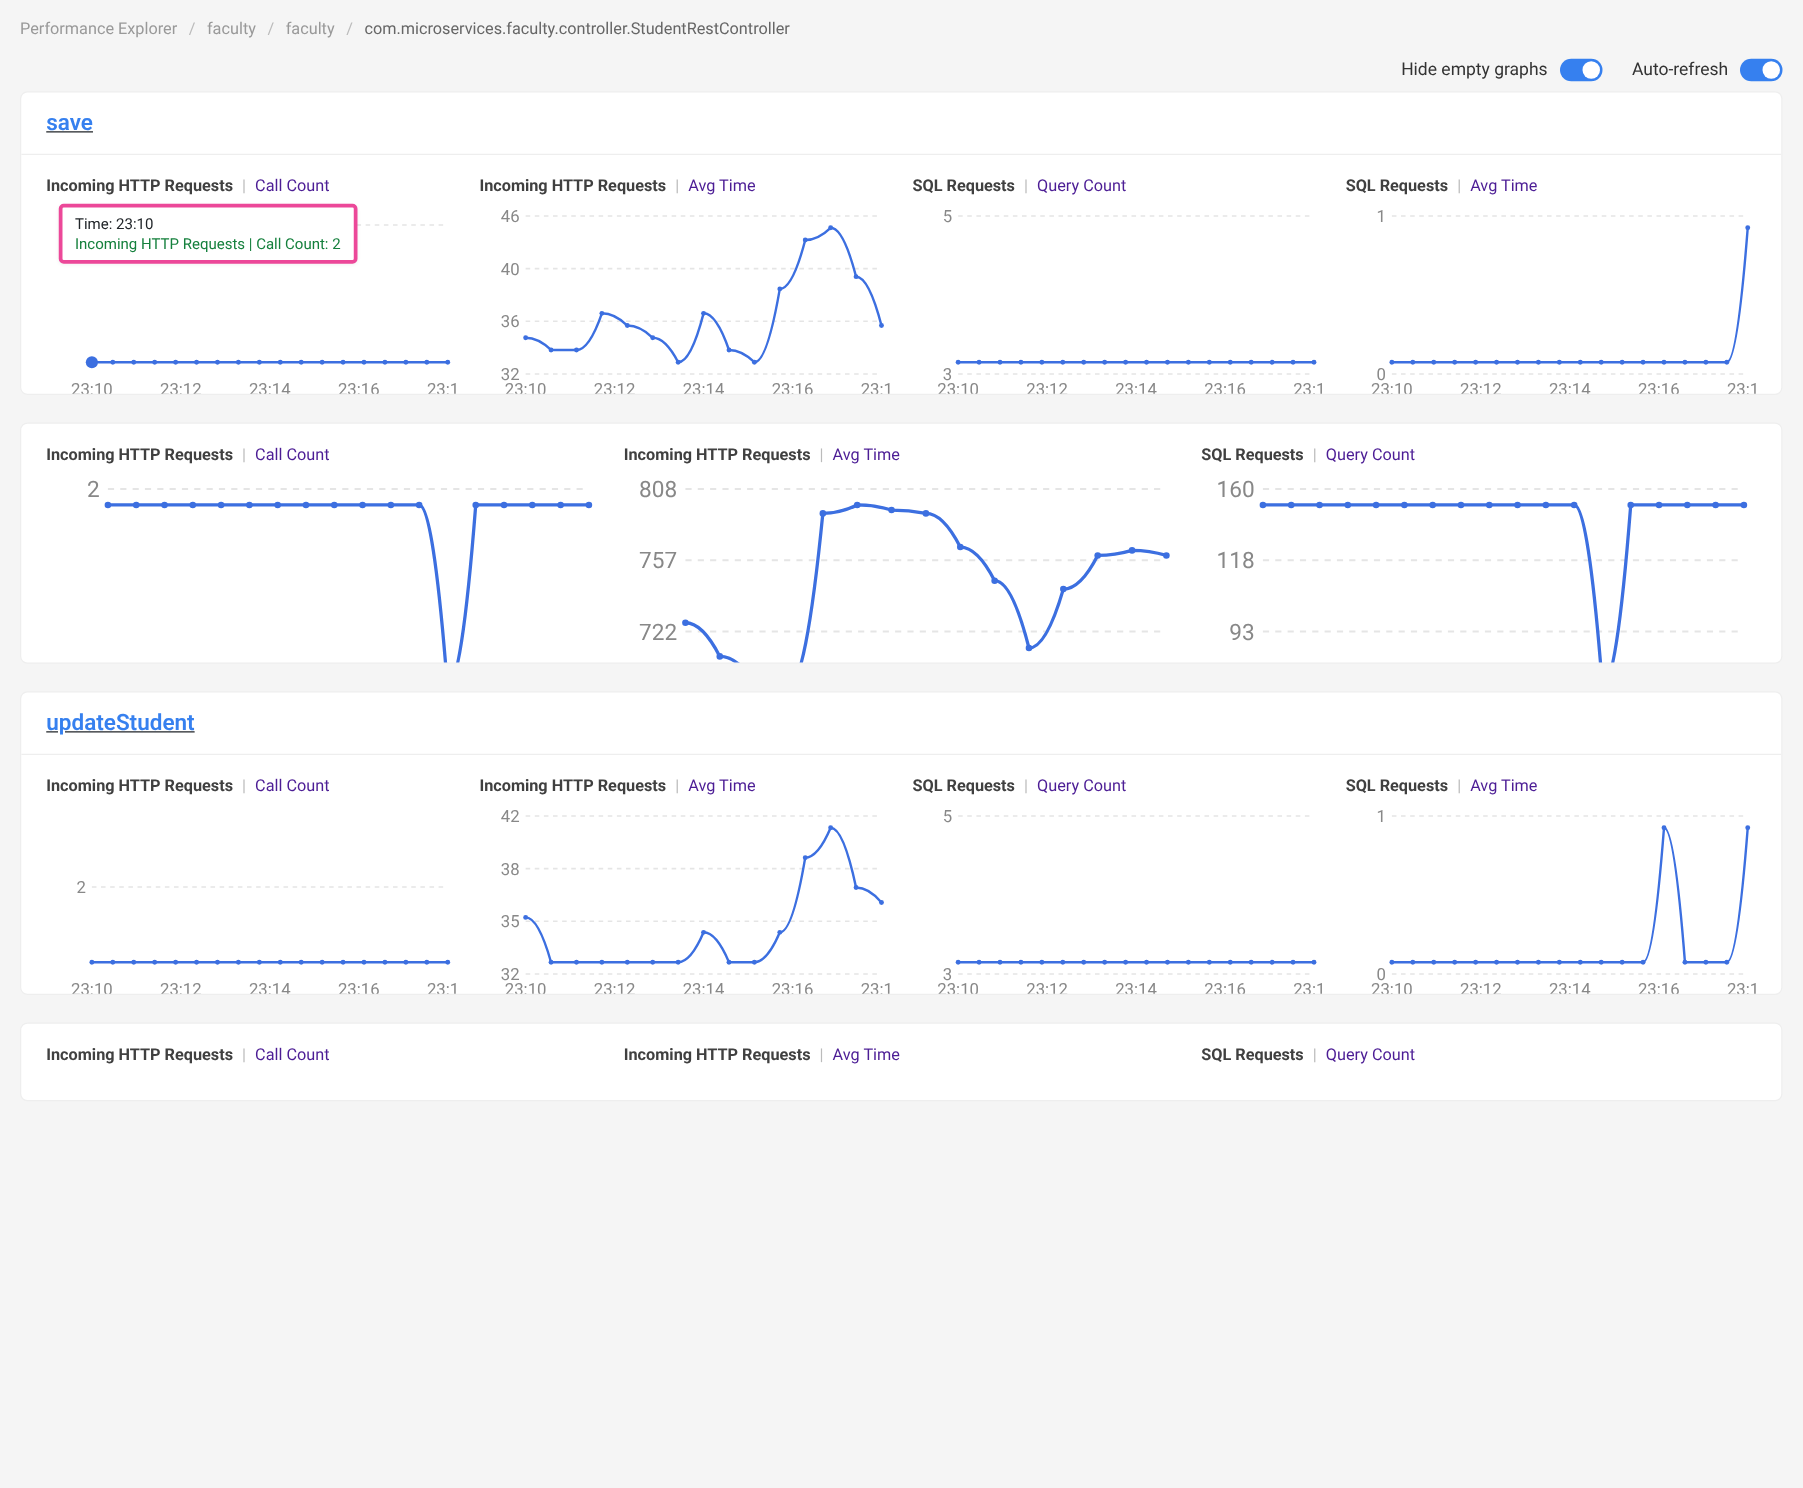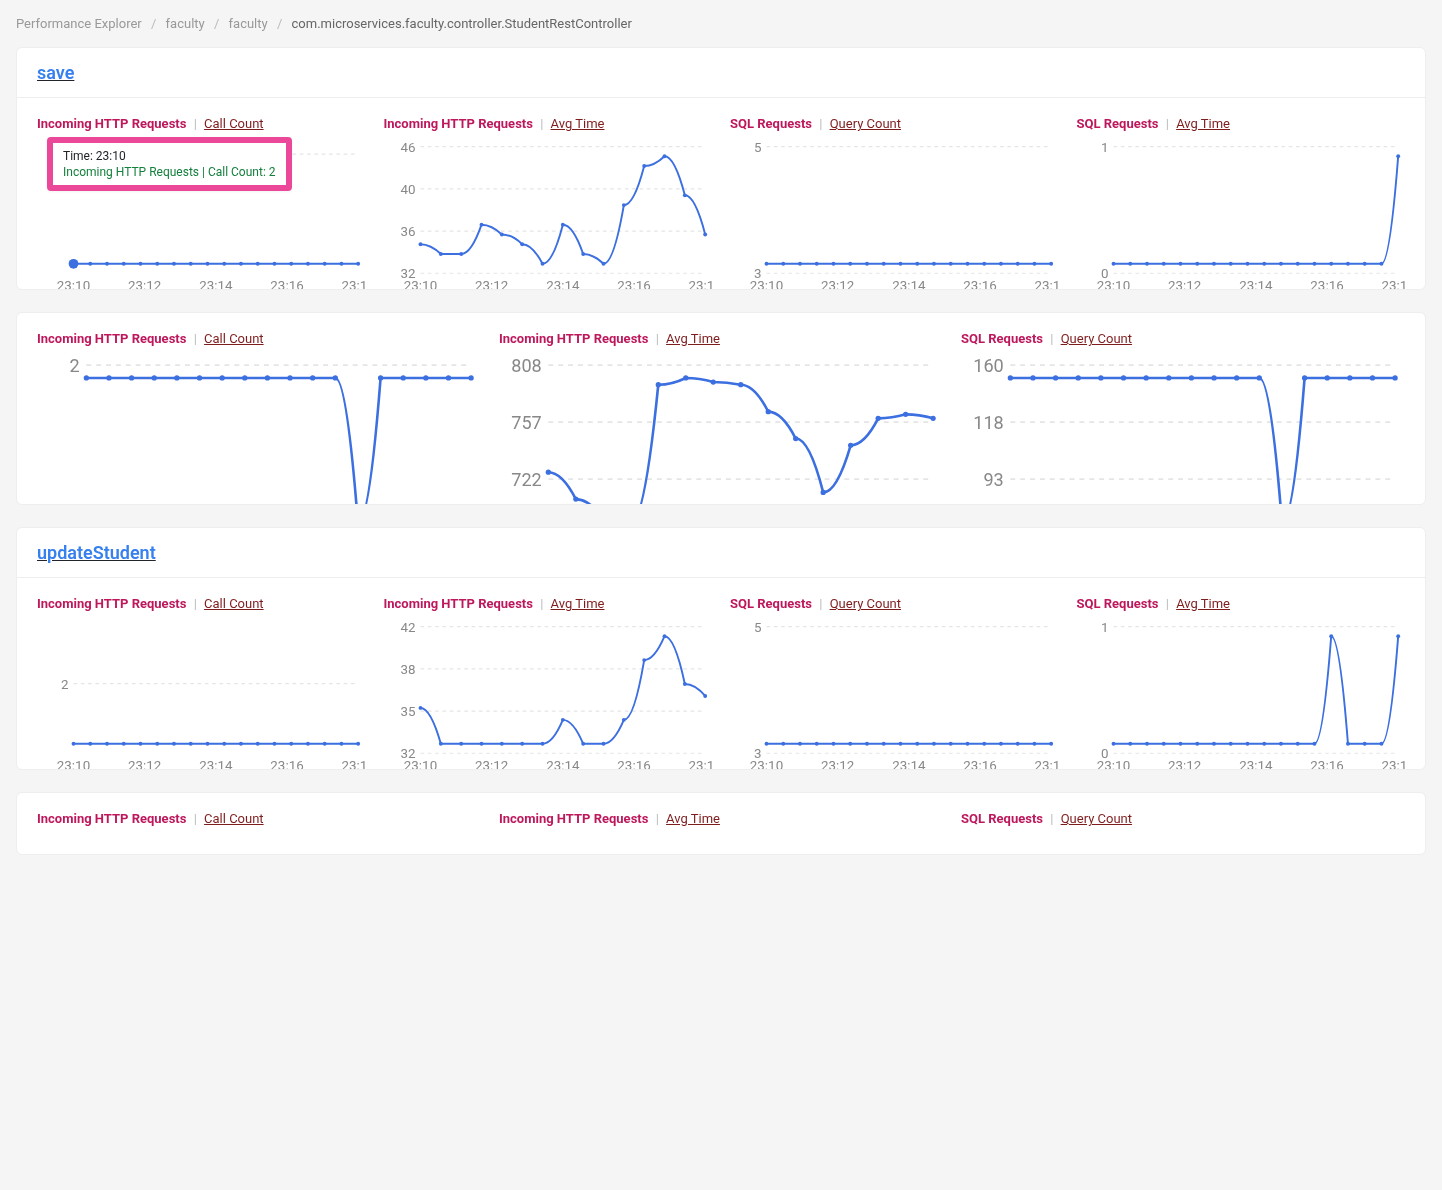--- a/index.html
+++ b/index.html
@@ -10,43 +10,53 @@
   .breadcrumb .current{color:#666;}
   .toolbar{display:flex;justify-content:flex-end;align-items:center;gap:24px;margin-bottom:8px;font-size:14px;color:#333;}
   .toggle{position:relative;width:34px;height:18px;background:#3680ef;border-radius:9px;cursor:pointer;display:inline-block;vertical-align:middle;margin-left:6px;}
   .toggle::after{content:"";position:absolute;right:2px;top:2px;width:14px;height:14px;background:#fff;border-radius:50%;}
   .section{background:#fff;border:1px solid #eee;border-radius:6px;margin-bottom:22px;overflow:hidden;}
   .section-header{padding:14px 20px;border-bottom:1px solid #eee;text-decoration:underline;}
   .section-title{color:#3680ef;font-weight:600;font-size:18px;}
   .charts-row{display:flex;padding:18px 20px 22px 20px;gap:18px;}
   .chart-cell{flex:1 1 0;min-width:0;}
   .chart-title{font-size:13px;margin-bottom:6px;white-space:nowrap;}
-  .chart-title .metric{font-weight:700;color:#be185d;}
+  .chart-title .metric{font-weight:700;color:#404040;}
   .chart-title .divider{color:#bbb;margin:0 4px;}
-  .chart-title .sub{color:#7f1d1d;text-decoration:underline;}
+  .chart-title .sub{color:#4c1d95;}
   .chart-box{position:relative;height:130px;}
   svg{display:block;}
-  .tooltip{position:absolute;left:10px;top:0;background:#fff;border:6px solid #ec4899;border-radius:4px;padding:6px 10px;font-size:12px;box-shadow:0 1px 3px rgba(0,0,0,0.05);white-space:nowrap;}
+  .tooltip{position:absolute;left:10px;top:0;background:#fff;border:3px solid #ec4899;border-radius:4px;padding:6px 10px;font-size:12px;box-shadow:0 1px 3px rgba(0,0,0,0.05);white-space:nowrap;}
   .tooltip .tt-line{color:#15803d;margin-top:2px;}
 </style>
 </head>
 <body>
 
 <div class="page">
 
   <div class="breadcrumb">
     <a href="#">Performance Explorer</a>
     <span class="sep">/</span>
     <a href="#">faculty</a>
     <span class="sep">/</span>
     <a href="#">faculty</a>
     <span class="sep">/</span>
     <span class="current">com.microservices.faculty.controller.StudentRestController</span>
   </div>
 
+  <div class="toolbar">
+    <span>
+      <span>Hide empty graphs</span>
+      <span class="toggle"></span>
+    </span>
+    <span>
+      <span>Auto-refresh</span>
+      <span class="toggle"></span>
+    </span>
+  </div>
 
   <div id="sections">
       <div class="section">
         <div class="section-header"><span class="section-title">save</span></div>
         <div class="charts-row">
           <div class="chart-cell">
             <div class="chart-title"><span class="metric">Incoming HTTP Requests</span> <span class="divider">|</span> <span class="sub">Call Count</span></div>
             <div class="chart-box">
               <svg width="100%" viewBox="0 0 270 130">
                 <line x1="30" x2="264" y1="14" y2="14" stroke="#e5e5e5" stroke-dasharray="3 3"></line>

